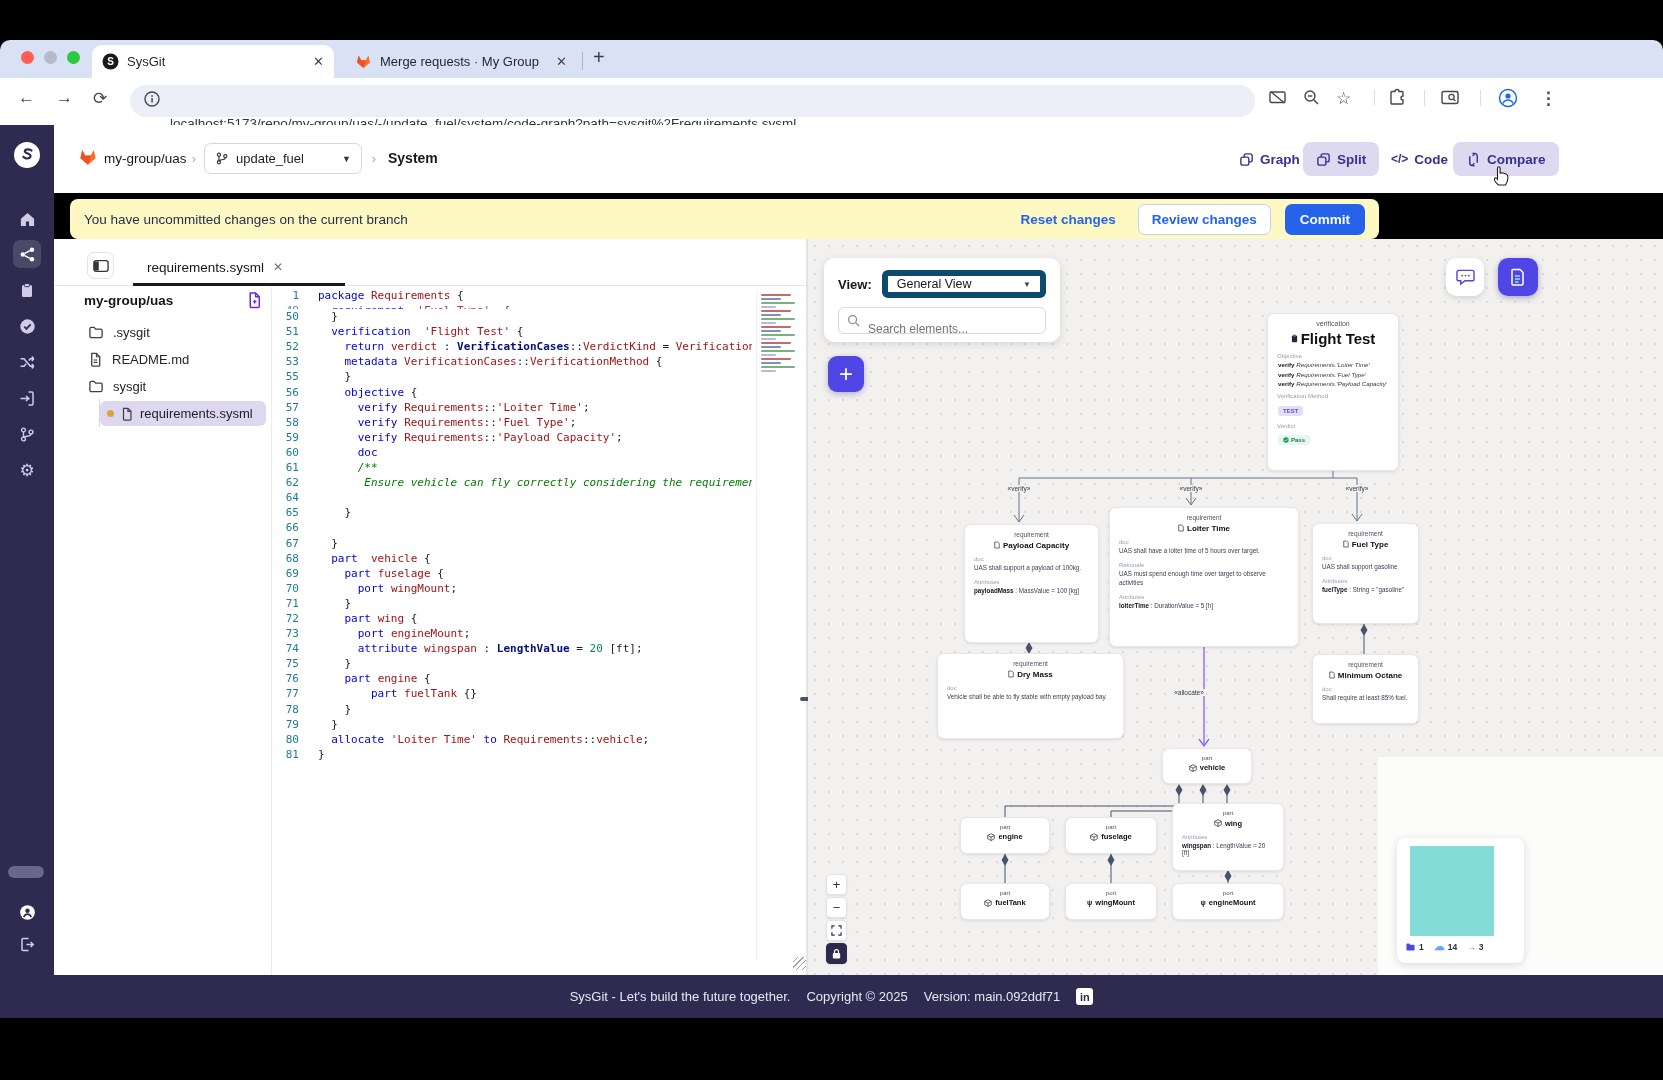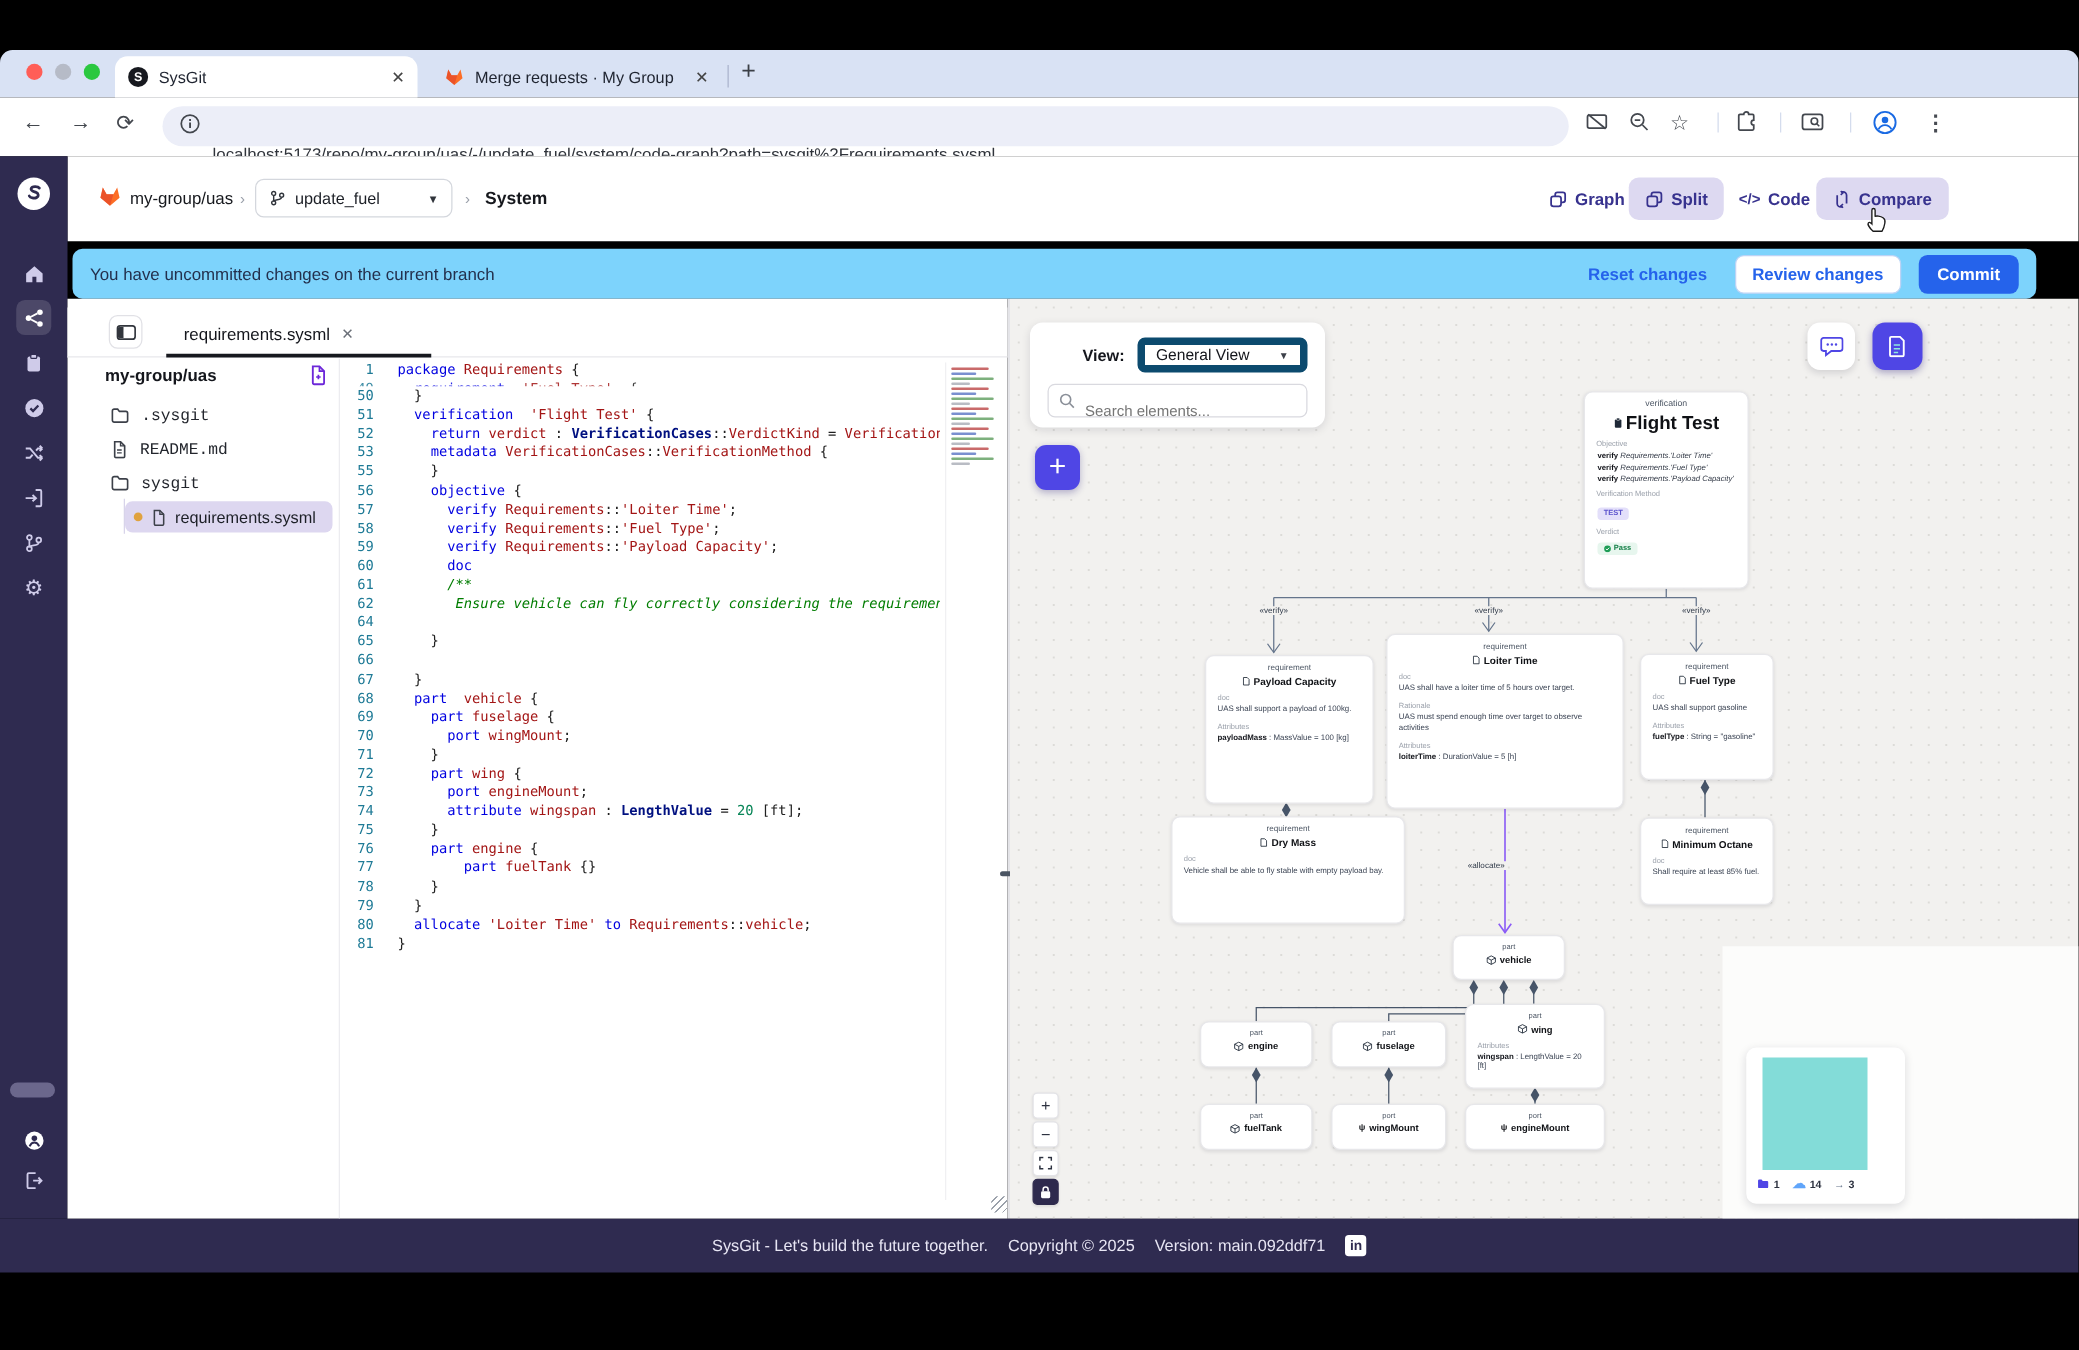--- a/index.html
+++ b/index.html
@@ -24,40 +24,40 @@
 
   
   .appheader{left:54px;top:125px;width:1609px;height:68px;background:#fff;}
   .crumb{font-size:13.5px;color:#16181d;}
   .chev{color:#9aa0aa;font-size:12px;}
   .branchbox{display:flex;align-items:center;gap:7px;border:1px solid #d4d7dd;border-radius:7px;height:31px;padding:0 10px;font-size:13px;color:#1c1f26;background:#fff;}
   .hbtn{display:flex;align-items:center;gap:6px;height:34px;padding:0 13px;border-radius:8px;color:#37328e;font-size:13.5px;font-weight:bold;}
   .hbtn.on{background:#ddd9f1;}
 
   
-  .alert{left:58px;top:199px;width:1571px;height:40px;background:#7dd3fc;border-radius:8px;display:flex;align-items:center;padding:0 14px;}
+  .alert{left:70px;top:199px;width:1309px;height:40px;background:#fef9c3;border-radius:8px;display:flex;align-items:center;padding:0 14px;}
   .alerttext{font-size:13.5px;color:#23304d;}
   .linkbtn{color:#2563eb;font-size:13.5px;font-weight:bold;}
   .outbtn{border:1px solid #bcd3f5;background:#fff;color:#2563eb;font-size:13.5px;font-weight:bold;border-radius:7px;height:31px;display:flex;align-items:center;padding:0 13px;}
   .solidbtn{background:#2563eb;color:#fff;font-size:13.5px;font-weight:bold;border-radius:7px;height:31px;display:flex;align-items:center;padding:0 15px;}
 
   
   .rail{left:0;top:125px;width:54px;height:850px;background:#2f2b50;}
   .railicon{left:13px;width:28px;height:28px;display:flex;align-items:center;justify-content:center;color:#cfcbe9;}
   .railicon.on{background:rgba(255,255,255,.14);border-radius:7px;}
   .railicon svg{display:block;}
 
   
   .workarea{left:54px;top:239px;width:752px;height:736px;background:#fff;}
   .tabbar{left:54px;top:246px;width:752px;height:40px;background:#fff;border-bottom:1px solid #e8e8ec;}
   .paneltoggle{left:87px;top:252px;width:27px;height:27px;border:1px solid #e1e1e6;border-radius:7px;display:flex;align-items:center;justify-content:center;}
   .edtab{left:135px;top:250px;height:34px;display:flex;align-items:center;gap:9px;font-size:13.5px;color:#14161c;padding:0 12px;}
   .edtab-underline{left:133px;top:283px;width:212px;height:3px;background:#17191f;}
   .treehead{left:84px;top:293px;font-size:13.5px;font-weight:bold;color:#14161c;}
-  .treeitem{display:flex;align-items:center;gap:9px;font-size:13px;color:#23262d;font-family:Liberation Mono, monospace;}
+  .treeitem{display:flex;align-items:center;gap:9px;font-size:13px;color:#23262d;}
   .selpill{left:100px;top:401px;width:166px;height:25px;background:#ddd7f0;border-radius:6px;display:flex;align-items:center;gap:6px;padding:0 7px;font-size:13px;color:#1c1f26;}
   .dot{width:7px;height:7px;border-radius:50%;background:#e0a23e;}
   .guide{left:99px;top:399px;width:1px;height:28px;background:#d8d4ea;}
 
   .gutter{display:inline-block;width:46px;padding-right:19px;text-align:right;color:#1e7a96;flex:0 0 auto;}
   .editor{left:272px;top:288px;width:480px;height:684px;overflow:hidden;font-family:"DejaVu Sans Mono","Liberation Mono",monospace;font-size:11px;}
   .crow{display:flex;height:15.1px;line-height:15.1px;white-space:pre;}
   .crow.cut{height:6px;overflow:hidden;opacity:.85;}
   .crow pre{margin:0;font:inherit;}
   .tk-k{color:#0000e0;} .tk-n{color:#a31515;} .tk-t{color:#001080;font-weight:bold;}
@@ -73,21 +73,21 @@
   .vdivider{left:806px;top:239px;width:2px;height:736px;background:#e4e4e8;}
   .vhandle{left:800px;top:697px;width:13px;height:4px;background:#4b5563;border-radius:2px;}
 
   
   .canvas{left:808px;top:239px;width:855px;height:736px;background:#f2f1ef;
      background-image:radial-gradient(#dcdbd7 1px,transparent 1.2px);background-size:14px 14px;overflow:hidden;}
   .whitecut{position:absolute;left:570px;top:518px;width:285px;height:218px;background:#fcfcfb;}
   .viewcard{position:absolute;left:16px;top:19px;width:236px;height:84px;background:#fff;border-radius:10px;
      box-shadow:0 2px 8px rgba(20,20,40,.12);padding:12px 14px;}
   .viewrow{display:flex;align-items:center;gap:10px;}
-  .viewlabel{font-size:13px;font-weight:bold;color:#14161c;margin-left:28px;}
+  .viewlabel{font-size:13px;font-weight:bold;color:#14161c;}
   .viewselect{flex:1;border:6px solid #0c4a6e;border-radius:6px;height:28px;display:flex;align-items:center;padding:0 9px;font-size:12.5px;color:#14161c;justify-content:space-between;}
   .searchbox{margin-top:9px;border:1px solid #d9d9df;border-radius:6px;height:27px;display:flex;align-items:center;padding:0 8px;gap:6px;}
   .searchbox input{border:none;outline:none;background:transparent;font-size:12px;color:#333;width:170px;font-family:"Liberation Sans",sans-serif;margin-top:16px;}
   .plusbtn{position:absolute;left:20px;top:117px;width:36px;height:36px;background:#4f46e5;border-radius:9px;color:#fff;
      font-size:24px;display:flex;align-items:center;justify-content:center;box-shadow:0 2px 6px rgba(40,30,120,.3);}
   .fabwhite{position:absolute;width:38px;height:38px;background:#fff;border-radius:10px;box-shadow:0 2px 6px rgba(20,20,40,.14);display:flex;align-items:center;justify-content:center;}
   .fabpurple{position:absolute;width:40px;height:38px;background:#4f46e5;border-radius:10px;display:flex;align-items:center;justify-content:center;box-shadow:0 2px 6px rgba(40,30,120,.35);}
   .zbtn{position:absolute;left:18px;width:21px;height:21px;background:#fff;border:1px solid #e3e3e7;border-radius:4px;
      display:flex;align-items:center;justify-content:center;font-size:13px;color:#2d3240;box-shadow:0 1px 2px rgba(0,0,0,.08);}
   .zbtn.dark{background:#2e2a4d;border-color:#2e2a4d;color:#fff;}

